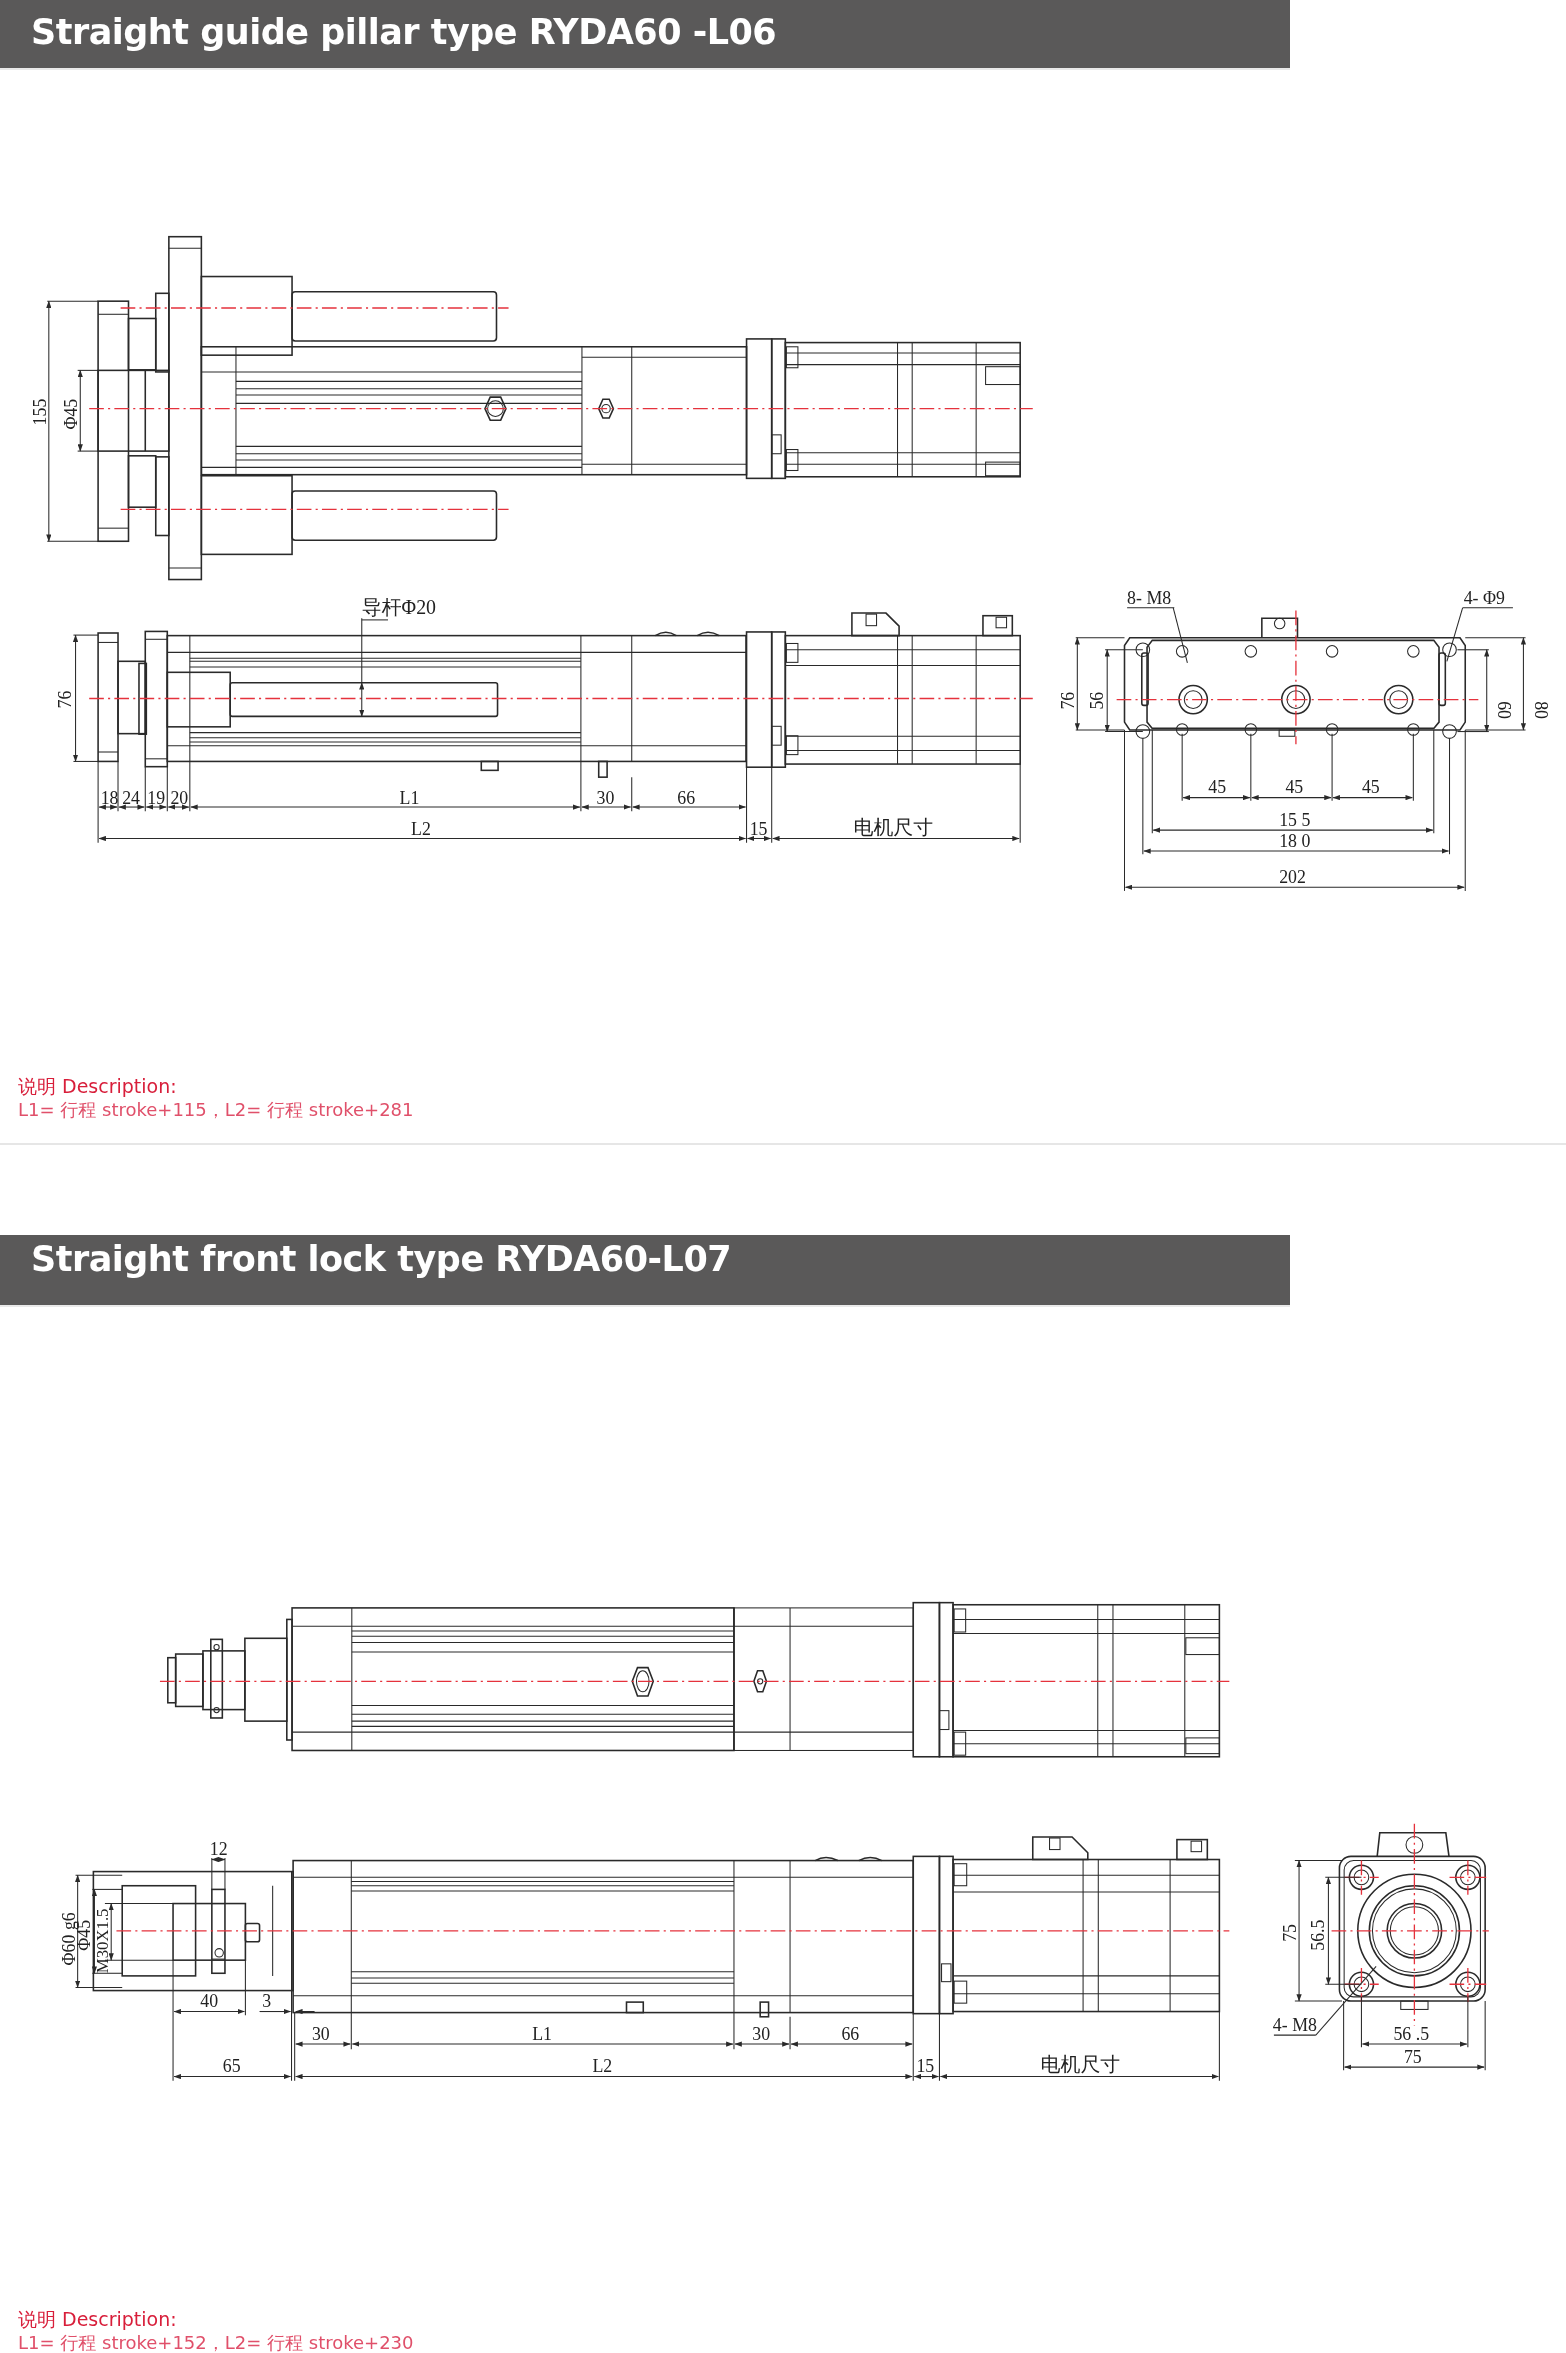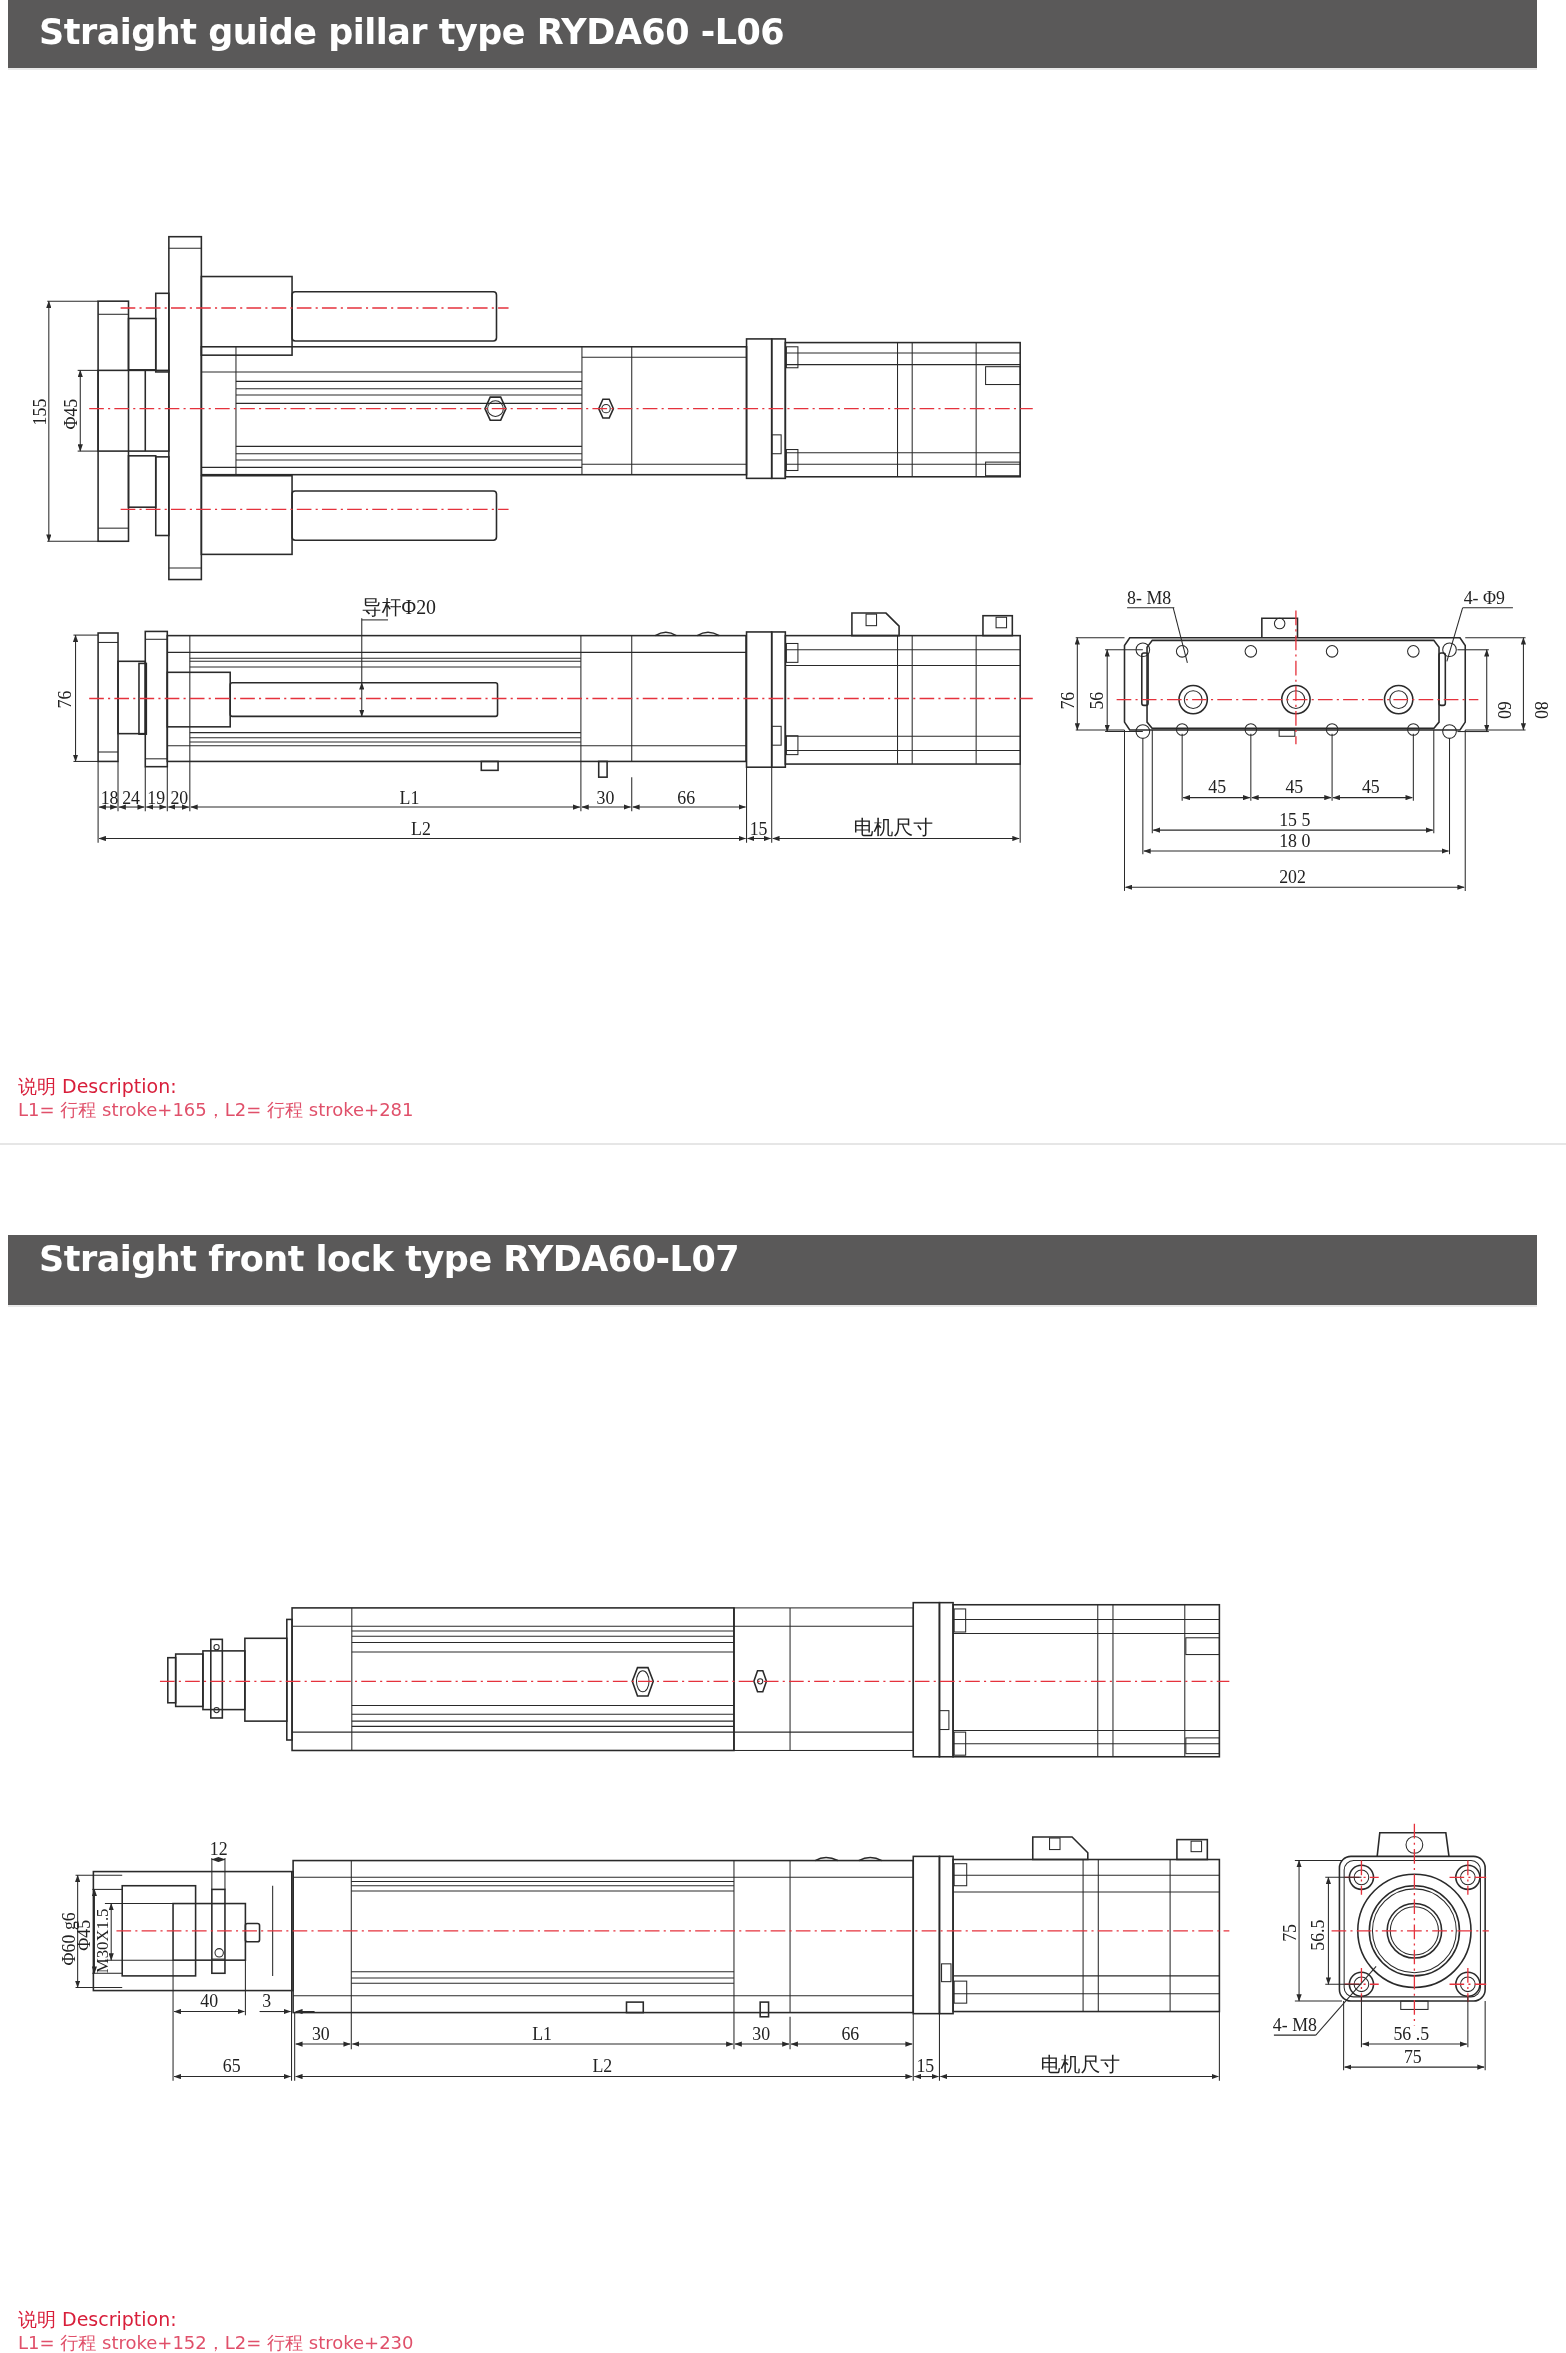--- a/index.html
+++ b/index.html
@@ -1,17 +1,17 @@
 <!DOCTYPE html>
 <html style="font-size:8.4px"><head>
 <meta charset="utf-8">
 <style>
   html, body { margin:0; padding:0; background:#ffffff; }
   body { width:1567px; height:2354px; position:relative; overflow:hidden; font-family:"DejaVu Sans", sans-serif; }
-  .header { position:absolute; left:0; width:1529px; background:#5a5959; border-bottom:2.1px solid #e9e9e9; box-sizing:border-box;margin-left:8px; }
+  .header { position:absolute; left:0; width:1290px; background:#5a5959; border-bottom:2.1px solid #e9e9e9; box-sizing:border-box; }
   .header .title { position:absolute; left:31px; color:#ffffff; font-family:"DejaVu Sans", sans-serif; font-weight:bold; font-size:35px; letter-spacing:-0.5px; white-space:nowrap; }
   .desc { position:absolute; left:18px; color:#d81e3a; font-family:"DejaVu Sans", sans-serif; font-size:18.3px; line-height:23px; }
   .desc .line1 { font-size:19px; }
   .desc .line2 { font-size:18px; color:#e0506a; }
   .sep { position:absolute; left:0; width:1567px; height:2.1px; background:#e6e6e6; }
   svg.drawing { position:absolute; left:0; overflow:visible; }
   svg text { font-family:"Liberation Serif", serif; fill:#222; }
   .ln { stroke:#2a2a2a; stroke-width:3; fill:none; }
   .thin { stroke:#2a2a2a; stroke-width:2; fill:none; }
   .cl { stroke:#e5323c; stroke-width:2.5; stroke-dasharray:28 8 4 8; fill:none; }
@@ -278,21 +278,21 @@
     <text font-size="34" x="2440" y="1616">18 0</text>
     <line class="dim" x1="2145" y1="1393" x2="2145" y2="1700"></line>
     <line class="dim" x1="2795" y1="1393" x2="2795" y2="1700"></line>
     <line class="dim" x1="2147" y1="1693" x2="2793" y2="1693" marker-start="url(#ar)" marker-end="url(#ar)"></line>
     <text font-size="34" x="2440" y="1685">202</text>
   </g>
 </svg>
 
 <div class="desc" style="top:1075px;">
   <div class="line1">说明 Description:</div>
-  <div class="line2">L1= 行程 stroke+165，L2= 行程 stroke+281</div>
+  <div class="line2">L1= 行程 stroke+115，L2= 行程 stroke+281</div>
 </div>
 
 <div class="sep" style="top:1143px;"></div>
 
 <div class="header" style="top:1235px; height:72px;">
   <div class="title" style="top:4px;">Straight front lock type RYDA60-L07</div>
 </div>
 
 <svg class="drawing" width="1567" height="996" style="top:1307px;" viewBox="0 2494 2989 1900">
   <defs>

